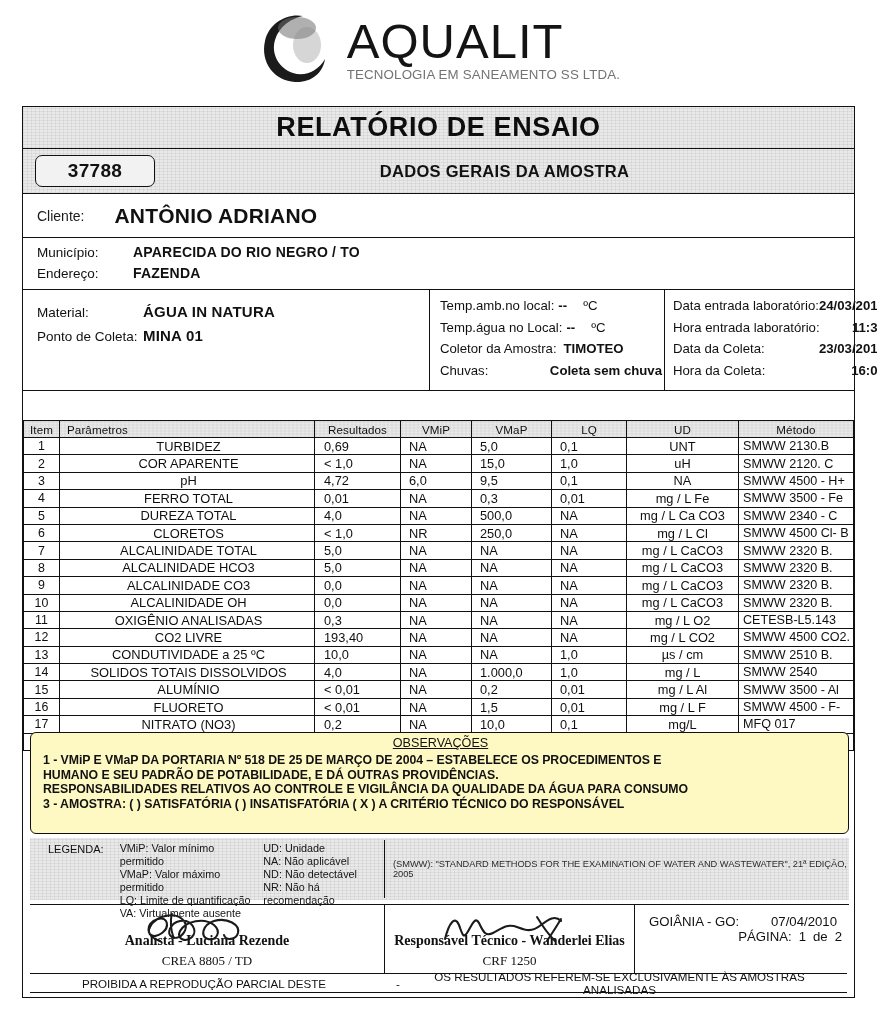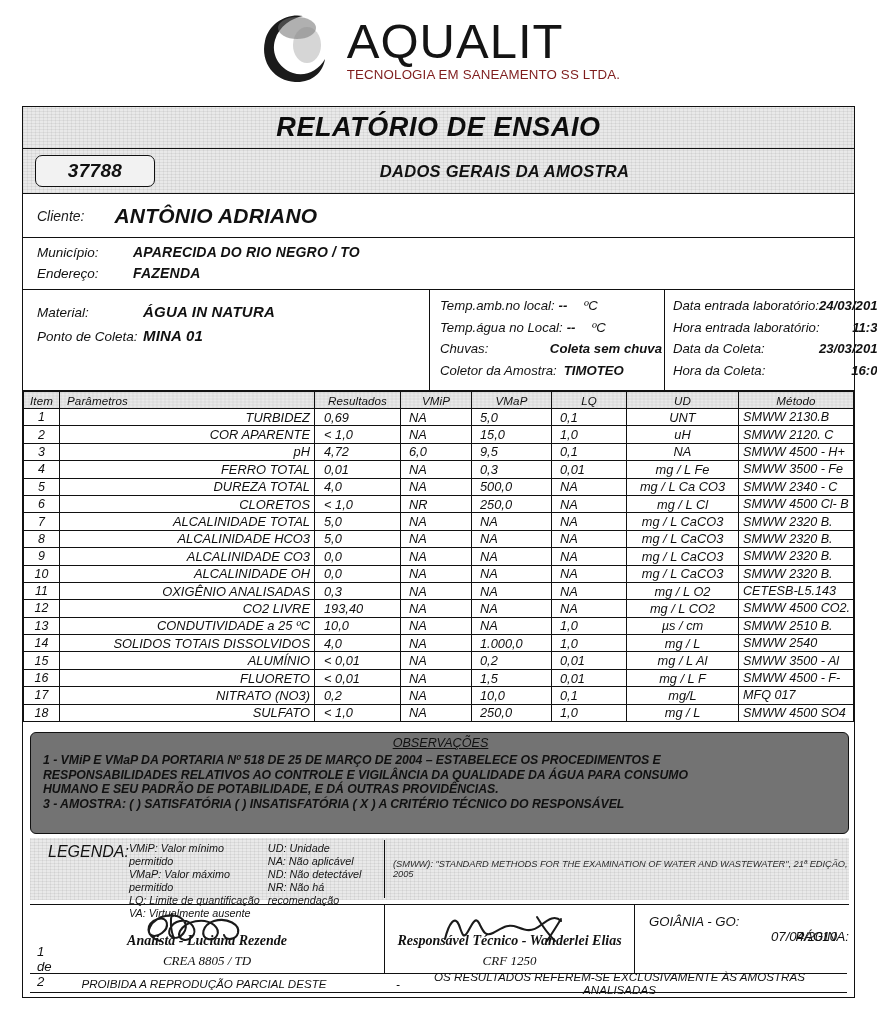--- a/index.html
+++ b/index.html
@@ -20,30 +20,29 @@
     display:flex; align-items:center; justify-content:center;
   }
   .logo-inner { display:flex; align-items:flex-start; }
   .logo-mark { width:84px; height:76px; margin-right:6px; margin-top:-2px; }
   .logo-text-wrap { display:flex; flex-direction:column; justify-content:center; margin-top:4px;}
   .logo-word {
     font-size:49px; letter-spacing:1px; font-weight:400; line-height:0.98;
     color:#141414; font-family:"Liberation Sans", sans-serif;
   }
   .logo-sub {
-    font-size:13.3px; letter-spacing:0.15px; color:#7f1d1d; margin-top:2px;
+    font-size:13.3px; letter-spacing:0.15px; color:#737373; margin-top:2px;
     font-family:"Liberation Sans", sans-serif;
   }
 
   
   .frame {
     position:absolute; left:22px; top:106px; width:833px; height:892px;
     border:1.6px solid #111;
     background:#fff;
-    font-style:italic;
   }
   .tex {
     background-image:
       repeating-linear-gradient(0deg, rgba(0,0,0,.055) 0 1px, rgba(0,0,0,0) 1px 3px),
       repeating-linear-gradient(90deg, rgba(0,0,0,.05) 0 1px, rgba(0,0,0,0) 1px 4px);
     background-color:#e9e9e9;
   }
 
   
   .title-band {
@@ -113,61 +112,61 @@
 
   .mid-right {
     flex:1; border-left:1.3px solid #111; padding:8px 8px 0 8px;
   }
   .meta-r { display:flex; align-items:baseline; justify-content:space-between; height:21.5px; font-size:13.2px;}
   .meta-r .k { white-space:nowrap; }
   .meta-r .v { font-weight:700; }
 
   
   .table-wrap { position:absolute; left:0; top:284px; width:100%; }
-  table.res { border-collapse:collapse; width:100%; table-layout:fixed; }
+  table.res { border-collapse:collapse; width:100%; table-layout:fixed;margin-top:29px; }
   table.res th, table.res td {
     border:1px solid #111; padding:0 4px; height:17.4px;
     font-size:12.8px; color:#0f0f0f; overflow:hidden; white-space:nowrap;
   }
   table.res thead th {
     height:17px; font-size:11.6px; font-weight:400; letter-spacing:0.1px;
   }
   table.res td.item { text-align:center; font-size:12.4px; }
-  table.res td.par  { text-align:right; padding-left:7px; font-size:12.9px;}
+  table.res td.par  { text-align:center; padding-left:7px; font-size:12.9px;}
   table.res td.num  { text-align:left; padding-left:9px; }
   table.res td.ctr  { text-align:left; padding-left:8px; }
   table.res td.ud   { text-align:center; }
   table.res td.met  { text-align:left; font-size:12.6px;}
   table.res thead th.item{ width:36px; }
   table.res thead th.par { width:255px; text-align:left; padding-left:7px;}
   table.res thead th.res { width:86px; }
   table.res thead th.vmip{ width:71px; }
   table.res thead th.vmap{ width:80px; }
   table.res thead th.lq  { width:75px; }
   table.res thead th.ud  { width:112px; }
 
   
   .obs {
     position:absolute; left:7px; top:625px; width:819px; height:102px;
-    border:1.5px solid #111; border-radius:6px; background:#737373;
+    border:1.5px solid #111; border-radius:6px; background:#fef9c3;
     padding:3px 10px 0 12px;
   }
   .obs-title { text-align:center; font-size:12.6px; text-decoration:underline; margin-bottom:3px;}
   .obs p { margin:0; font-size:12.3px; font-weight:700; line-height:14.6px; letter-spacing:-0.05px;}
 
   
   .legend {
     position:absolute; left:7px; top:731px; width:819px; height:62px;
     display:flex;
   }
   .legend-left { width:355px; flex:none; display:flex; padding:4px 0 0 18px; position:relative;}
   .legend-left:after{
     content:""; position:absolute; right:0; top:2px; bottom:2px; width:1.2px; background:#111;
   }
-  .leg-head { font-size:16px; padding-top:1px; margin-right:0; }
+  .leg-head { font-size:11px; padding-top:1px; margin-right:16px; }
   .leg-cols { display:flex; }
   .leg-col { font-size:10.8px; line-height:13px; color:#141414; }
   .leg-col.c2 { margin-left:6px; }
   .legend-right { flex:1; display:flex; align-items:center; padding-left:8px; }
   .smww { font-size:9.3px; color:#2b2b2b; letter-spacing:-0.05px;}
 
   
   .signs {
     position:absolute; left:7px; top:797px; width:819px; height:70px;
     border-top:1.4px solid #111; display:flex;
@@ -175,21 +174,21 @@
   .sig {
     position:relative; display:flex; flex-direction:column;
     align-items:center; justify-content:flex-end; padding-bottom:5px;
   }
   .sig.a { width:355px; flex:none; border-right:1.3px solid #111;}
   .sig.b { width:250px; flex:none; border-right:1.3px solid #111;}
   .sig-name { font-family:"Liberation Serif", serif; font-size:14px; font-weight:700; }
   .sig-reg  { font-family:"Liberation Serif", serif; font-size:13px; margin-top:4px;}
   .scribble { position:absolute; top:2px; left:50%; transform:translateX(-50%); }
   .sig-right { flex:1; padding:9px 12px 0 14px; }
-  .sr-line { display:flex; align-items:baseline; font-size:13.2px;flex-direction:column; }
+  .sr-line { display:flex; align-items:baseline; font-size:13.2px; }
   .sr-line .k { white-space:nowrap; }
   .sr-line .v { margin-left:auto; font-weight:400; }
   .sr-line.page { margin-top:24px; }
   .sr-line.page .k { margin-left:auto; }
   .pg-num { margin:0 7px; }
 
   
   .footer {
     position:absolute; left:7px; right:7px; bottom:4px; height:20px;
     border-top:1.4px solid #111; border-bottom:1.4px solid #111;
@@ -263,27 +262,27 @@
         <div class="meta-line">
           <span class="k">Temp.amb.no local:</span>
           <span class="v">--</span>
           <span class="u">ºC</span>
         </div>
         <div class="meta-line">
           <span class="k">Temp.água no Local:</span>
           <span class="v">--</span>
           <span class="u">ºC</span>
         </div>
+        <div class="meta-line coletor">
+          <span class="k">Coletor da Amostra:</span>
+          <span class="v">TIMOTEO</span>
+        </div>
         <div class="meta-line chuva">
           <span class="k">Chuvas:</span>
           <span class="v">Coleta sem chuva</span>
-        </div>
-        <div class="meta-line coletor">
-          <span class="k">Coletor da Amostra:</span>
-          <span class="v">TIMOTEO</span>
         </div>
       </div>
 
       <div class="mid-right">
         <div class="meta-r">
           <span class="k">Data entrada laboratório:</span>
           <span class="v">24/03/2010</span>
         </div>
         <div class="meta-r">
           <span class="k">Hora entrada laboratório:</span>
@@ -496,22 +495,22 @@
               <td class="met">SMWW 4500 SO4</td>
             </tr>
           </tbody>
       </table>
     </div>
 
     <div class="obs">
       <div class="obs-title">OBSERVAÇÕES</div>
       <div id="obs-lines">
           <p>1 - VMiP E VMaP DA PORTARIA Nº 518 DE 25 DE MARÇO DE 2004 – ESTABELECE OS PROCEDIMENTOS E</p>
+          <p>HUMANO E SEU PADRÃO DE POTABILIDADE, E DÁ OUTRAS PROVIDÊNCIAS.</p>
           <p>RESPONSABILIDADES RELATIVOS AO CONTROLE E VIGILÂNCIA DA QUALIDADE DA ÁGUA PARA CONSUMO</p>
-          <p>HUMANO E SEU PADRÃO DE POTABILIDADE, E DÁ OUTRAS PROVIDÊNCIAS.</p>
           <p>3 - AMOSTRA: (  ) SATISFATÓRIA  (  ) INSATISFATÓRIA  ( X ) A CRITÉRIO TÉCNICO DO RESPONSÁVEL</p>
         </div>
     </div>
 
     <div class="legend tex">
       <div class="legend-left">
         <div class="leg-head">LEGENDA:</div>
         <div class="leg-cols">
           <div class="leg-col c1" id="leg-col1">
               <div>VMiP: Valor mínimo permitido</div>

